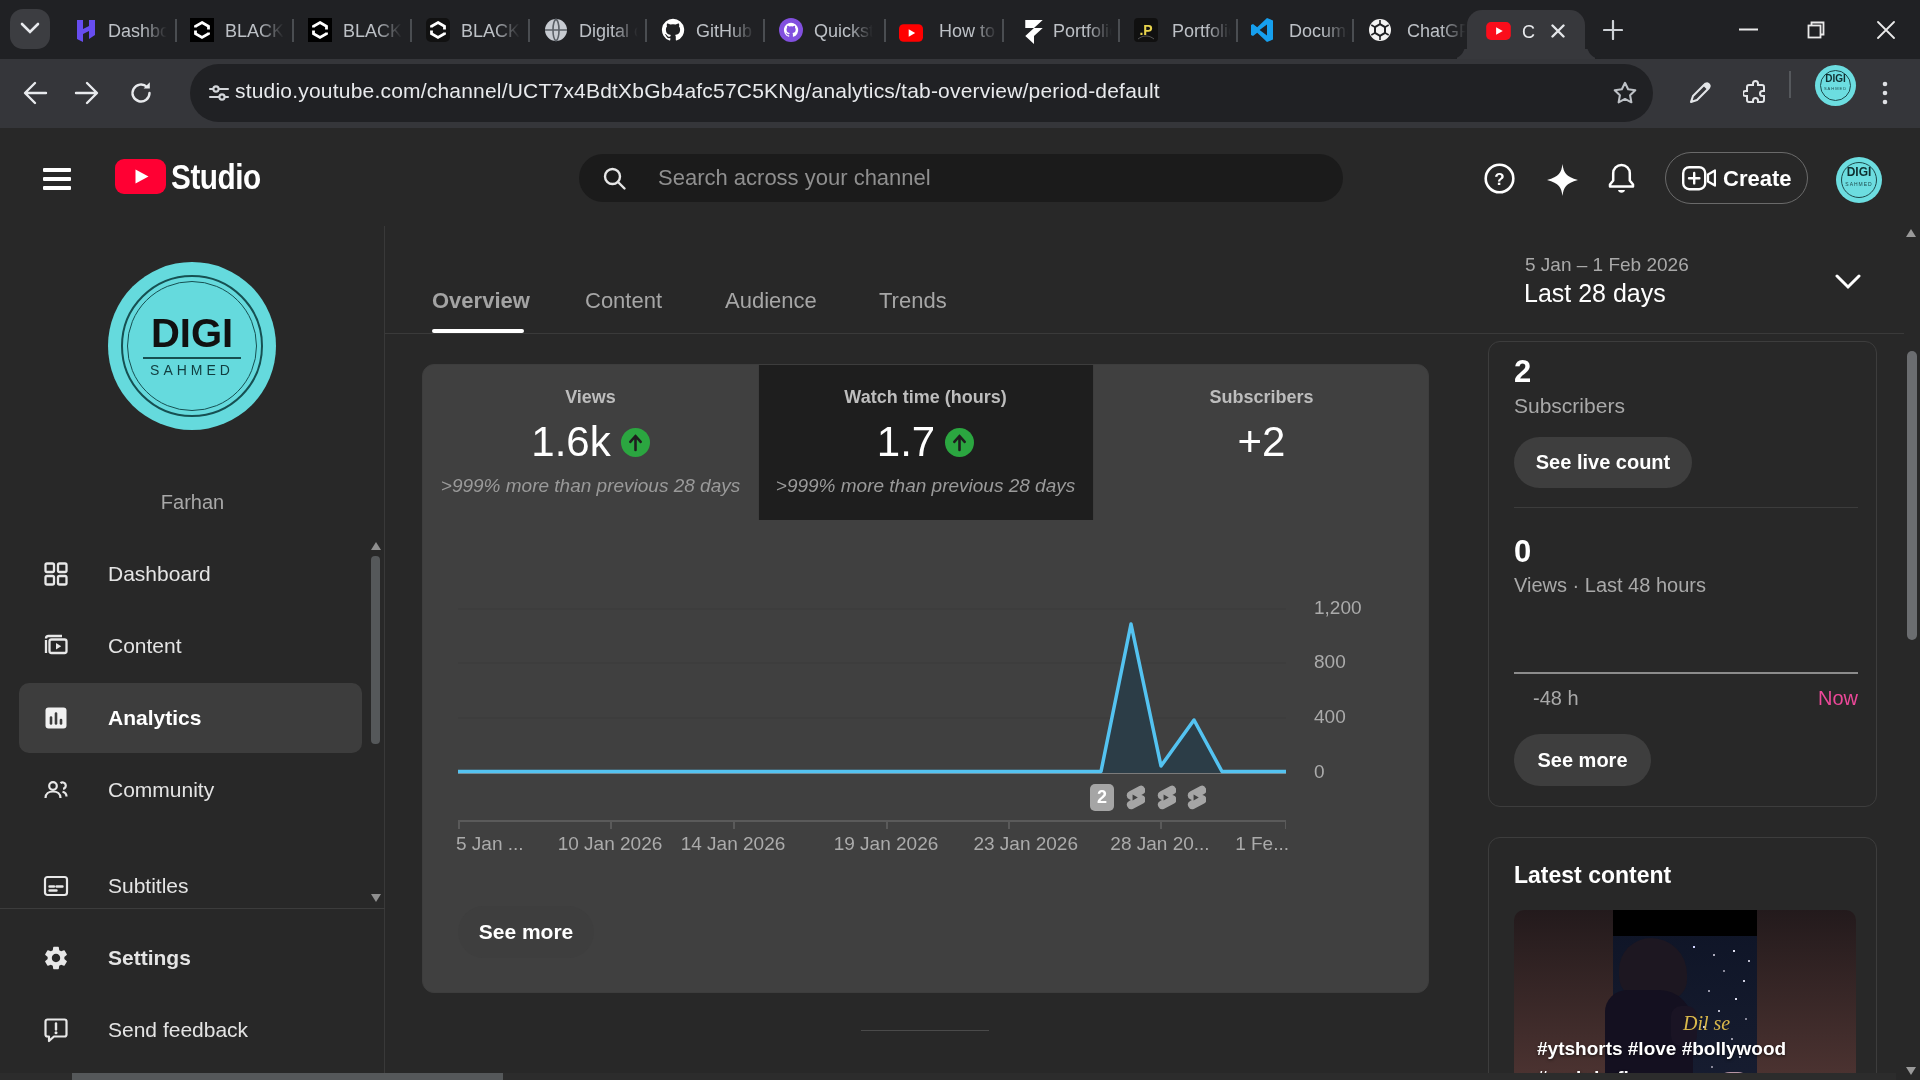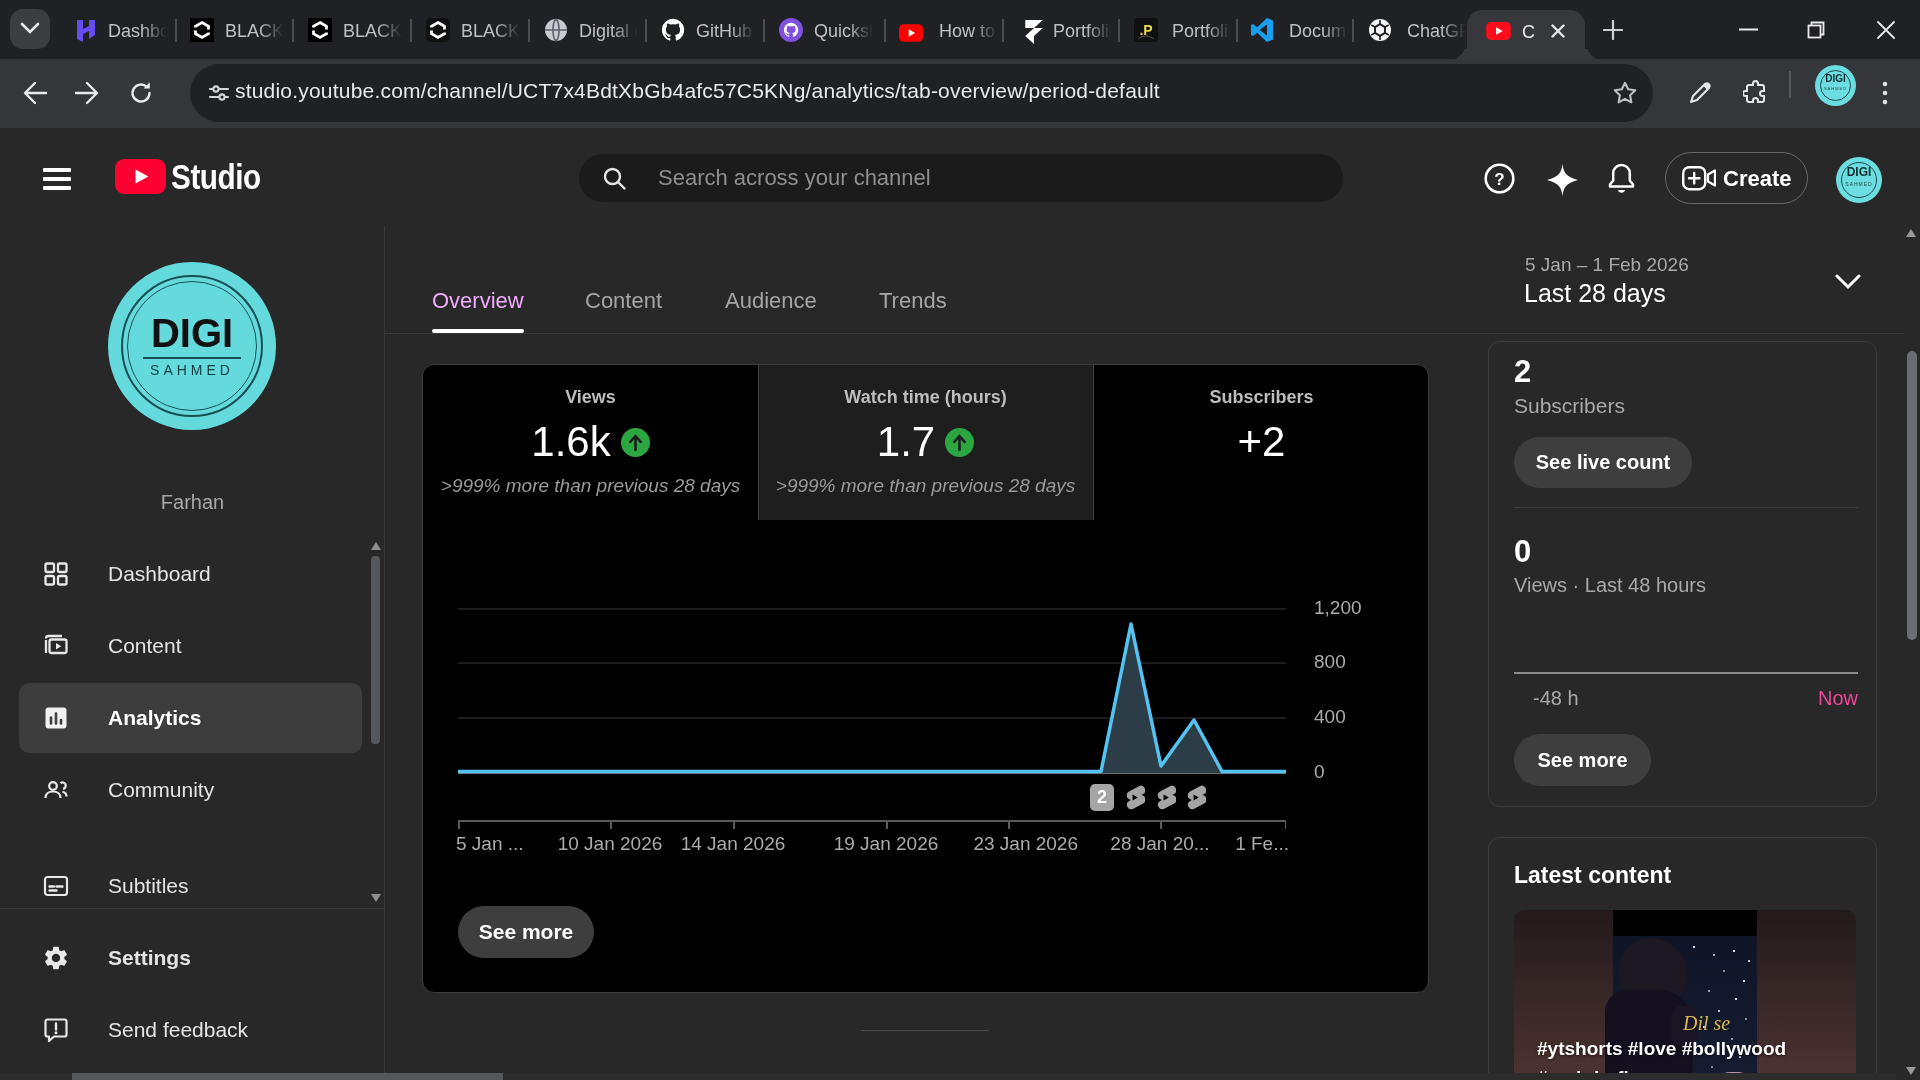--- a/index.html
+++ b/index.html
@@ -334,34 +334,34 @@
     <svg class="abs" style="left:371px;top:316px;" width="10" height="8" viewBox="0 0 10 8">
         <path d="M5 0l5 8H0z" fill="#8f8f8f"></path>
       </svg>
     <div class="abs" style="left:371px;top:330px;width:9px;height:188px;background:#55585a;border-radius:4px;"></div>
     <svg class="abs" style="left:371px;top:668px;" width="10" height="8" viewBox="0 0 10 8">
         <path d="M5 8l5-8H0z" fill="#8f8f8f"></path>
       </svg>
   </div>
   <div id="main" class="abs" style="overflow:hidden;">
 
-    <div class="tabitem" style="left:47px;color:#f0abfc;font-weight:normal;">Overview</div>
+    <div class="tabitem" style="left:47px;color:#a3a3a3;font-weight:bold;">Overview</div>
     <div class="tabitem" style="left:200px;">Content</div>
     <div class="tabitem" style="left:340px;">Audience</div>
     <div class="tabitem" style="left:494px;">Trends</div>
     <div class="abs" style="left:47px;top:103px;width:92px;height:4px;background:#fff;border-radius:2px;"></div>
     <div class="abs" style="left:0;top:107px;width:1535px;height:1px;background:#3a3a3a;"></div>
 
     <div class="abs" style="left:1140px;top:28px;font-size:19px;color:#a9a9a9;">5 Jan – 1 Feb 2026</div>
     <div class="abs" style="left:1139px;top:53px;font-size:25px;color:#fff;">Last 28 days</div>
     <svg class="abs" style="left:1450px;top:48px;" width="26" height="16" viewBox="0 0 26 16">
         <path d="M2 2l11 11L24 2" stroke="#fff" stroke-width="3" fill="none" stroke-linecap="round"></path>
       </svg>
 
-    <div class="card" id="chartcard" style="left:37px;top:138px;width:1007px;height:629px;background:#000000;">
+    <div class="card" id="chartcard" style="left:37px;top:138px;width:1007px;height:629px;background:#404040;">
       <div class="abs" style="left:335px;top:0;width:335px;height:155px;background:#1e1e1e;"></div>
       <div class="abs" style="left:335px;top:0;width:1px;height:155px;background:#3d3d3d;"></div>
       <div class="abs" style="left:670px;top:0;width:1px;height:155px;background:#3d3d3d;"></div>
 
       <div class="abs" style="left:0;top:22px;width:335px;text-align:center;font-size:18px;font-weight:bold;color:#bdbdbd;">Views</div>
       <div class="abs" style="left:335px;top:22px;width:335px;text-align:center;font-size:18px;font-weight:bold;color:#bdbdbd;">Watch time (hours)</div>
       <div class="abs" style="left:670px;top:22px;width:337px;text-align:center;font-size:18px;font-weight:bold;color:#bdbdbd;">Subscribers</div>
       <div class="abs" style="left:0;top:53px;width:335px;height:48px;display:flex;align-items:center;justify-content:center;gap:10px;">
         <span style="font-size:42px;color:#fff;">1.6k</span>
         <svg width="29" height="29" viewBox="0 0 29 29">

